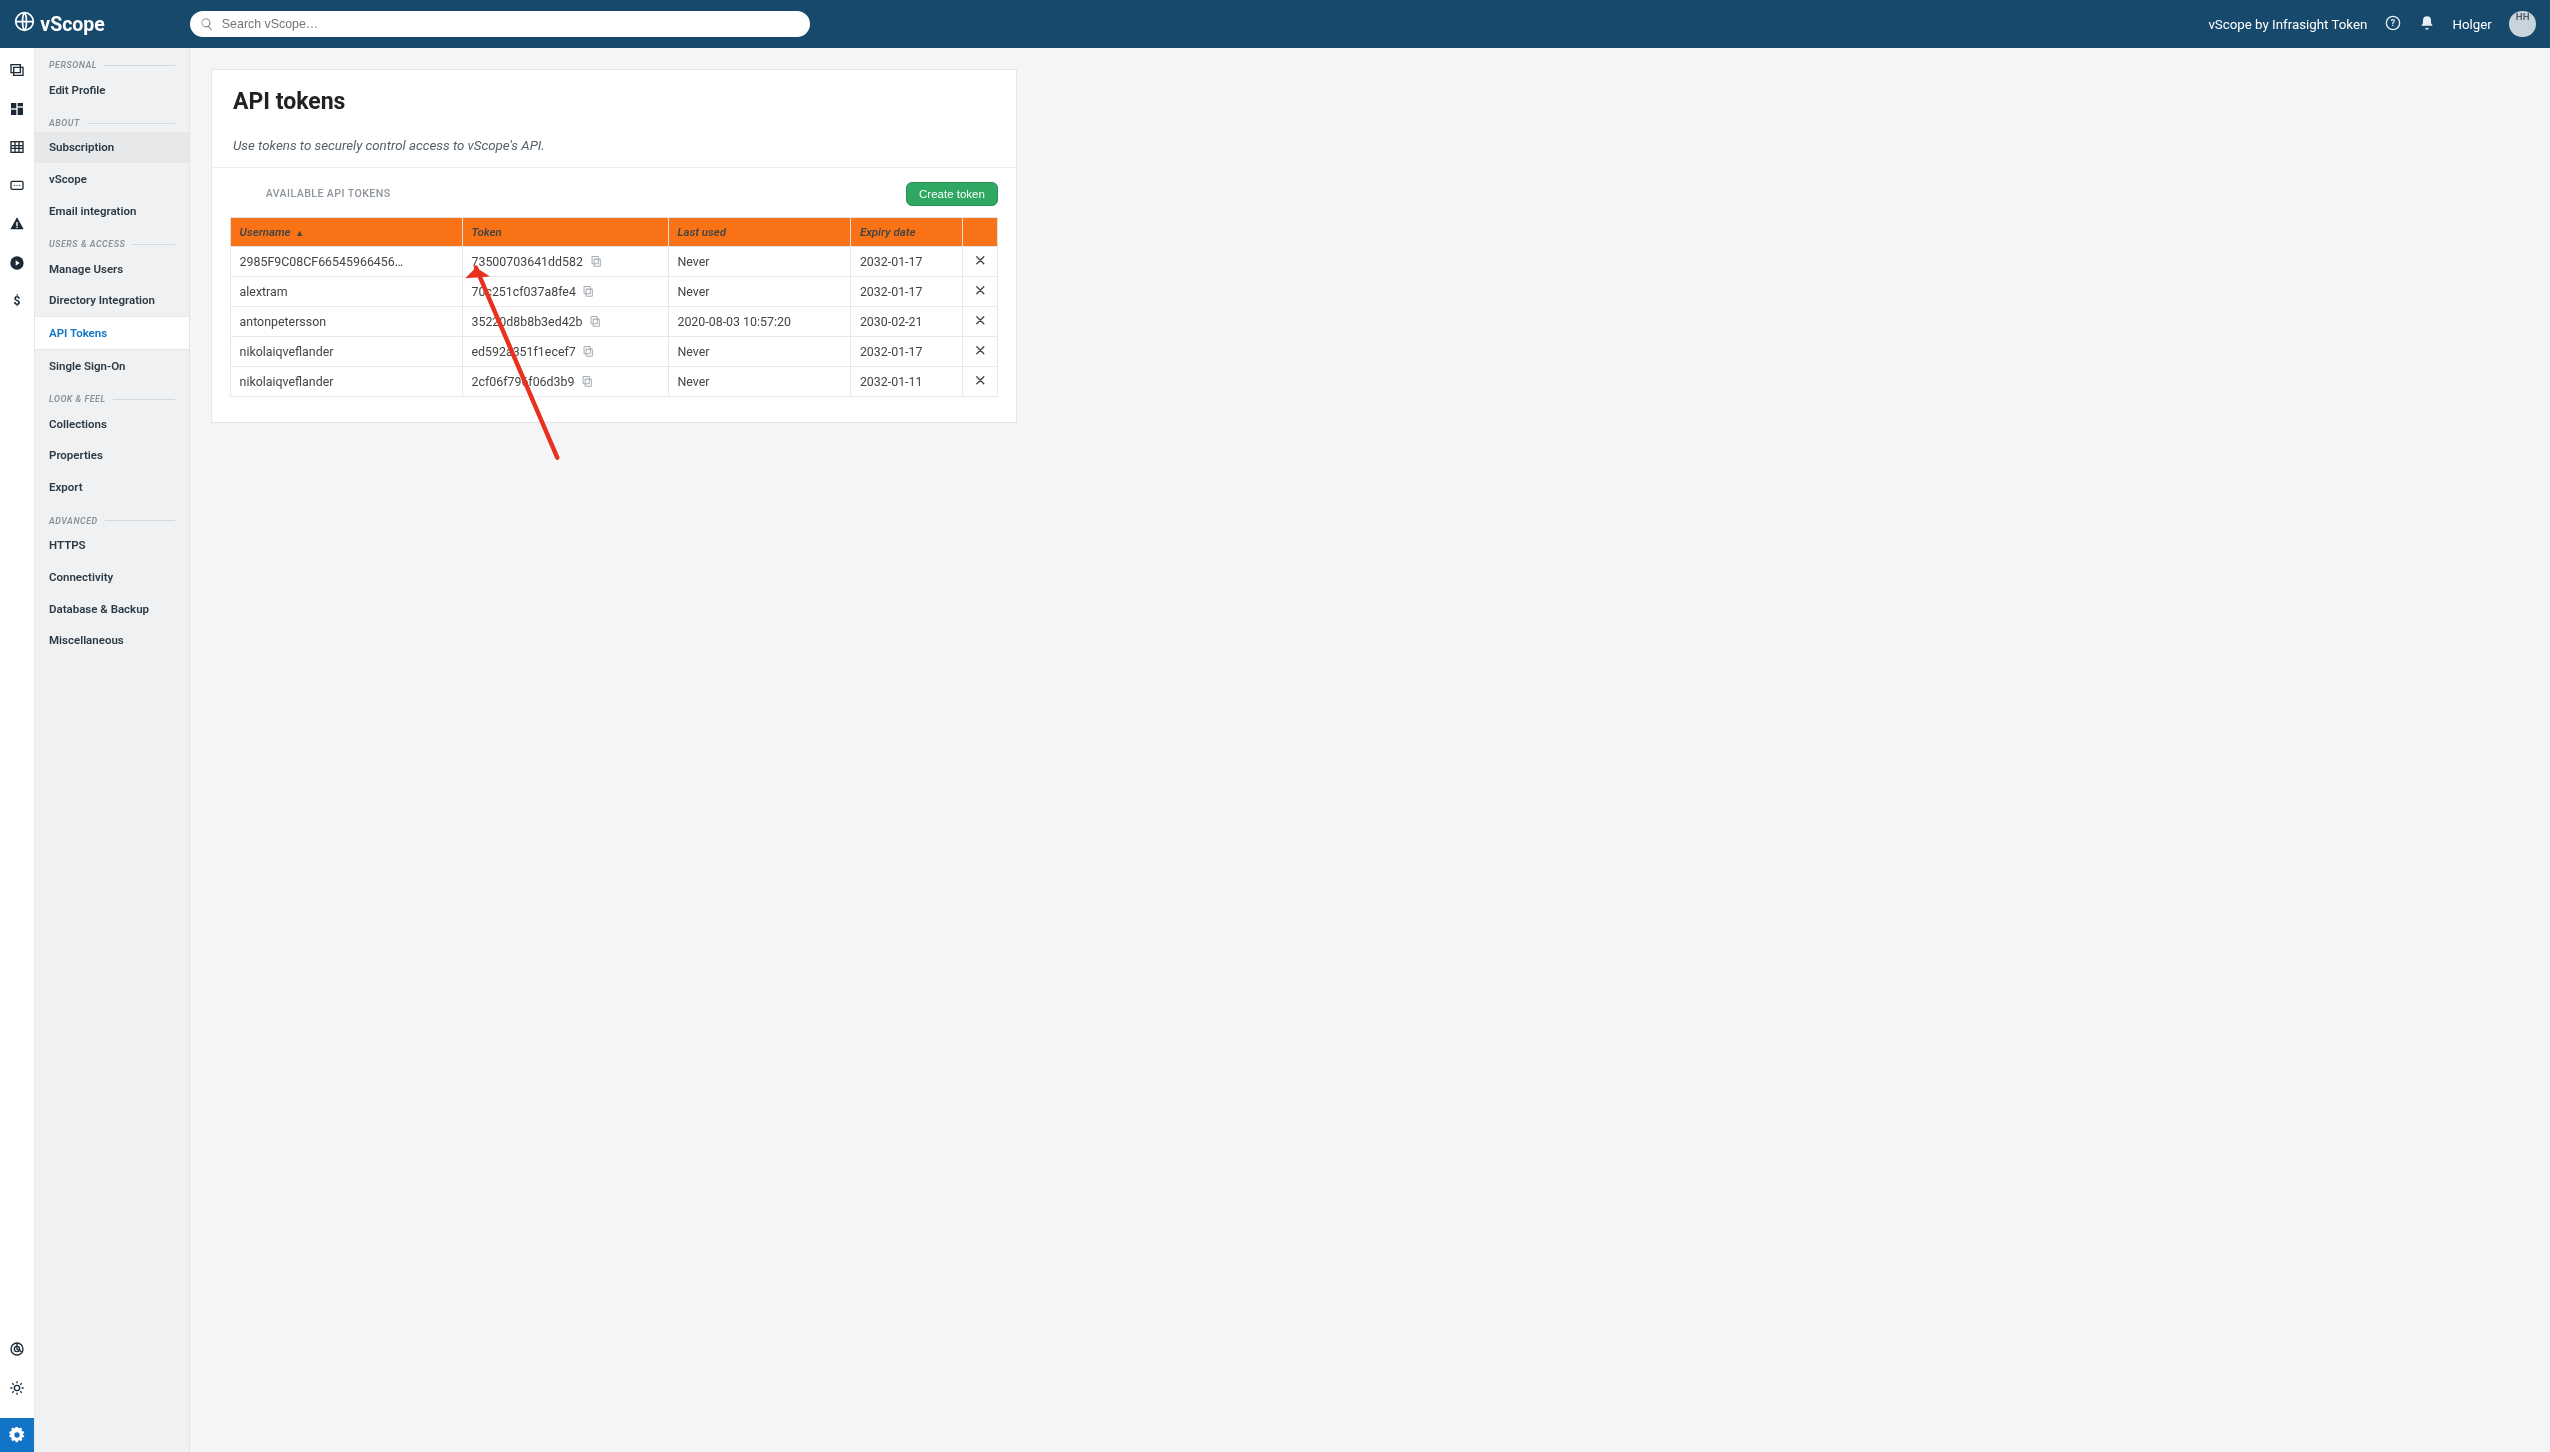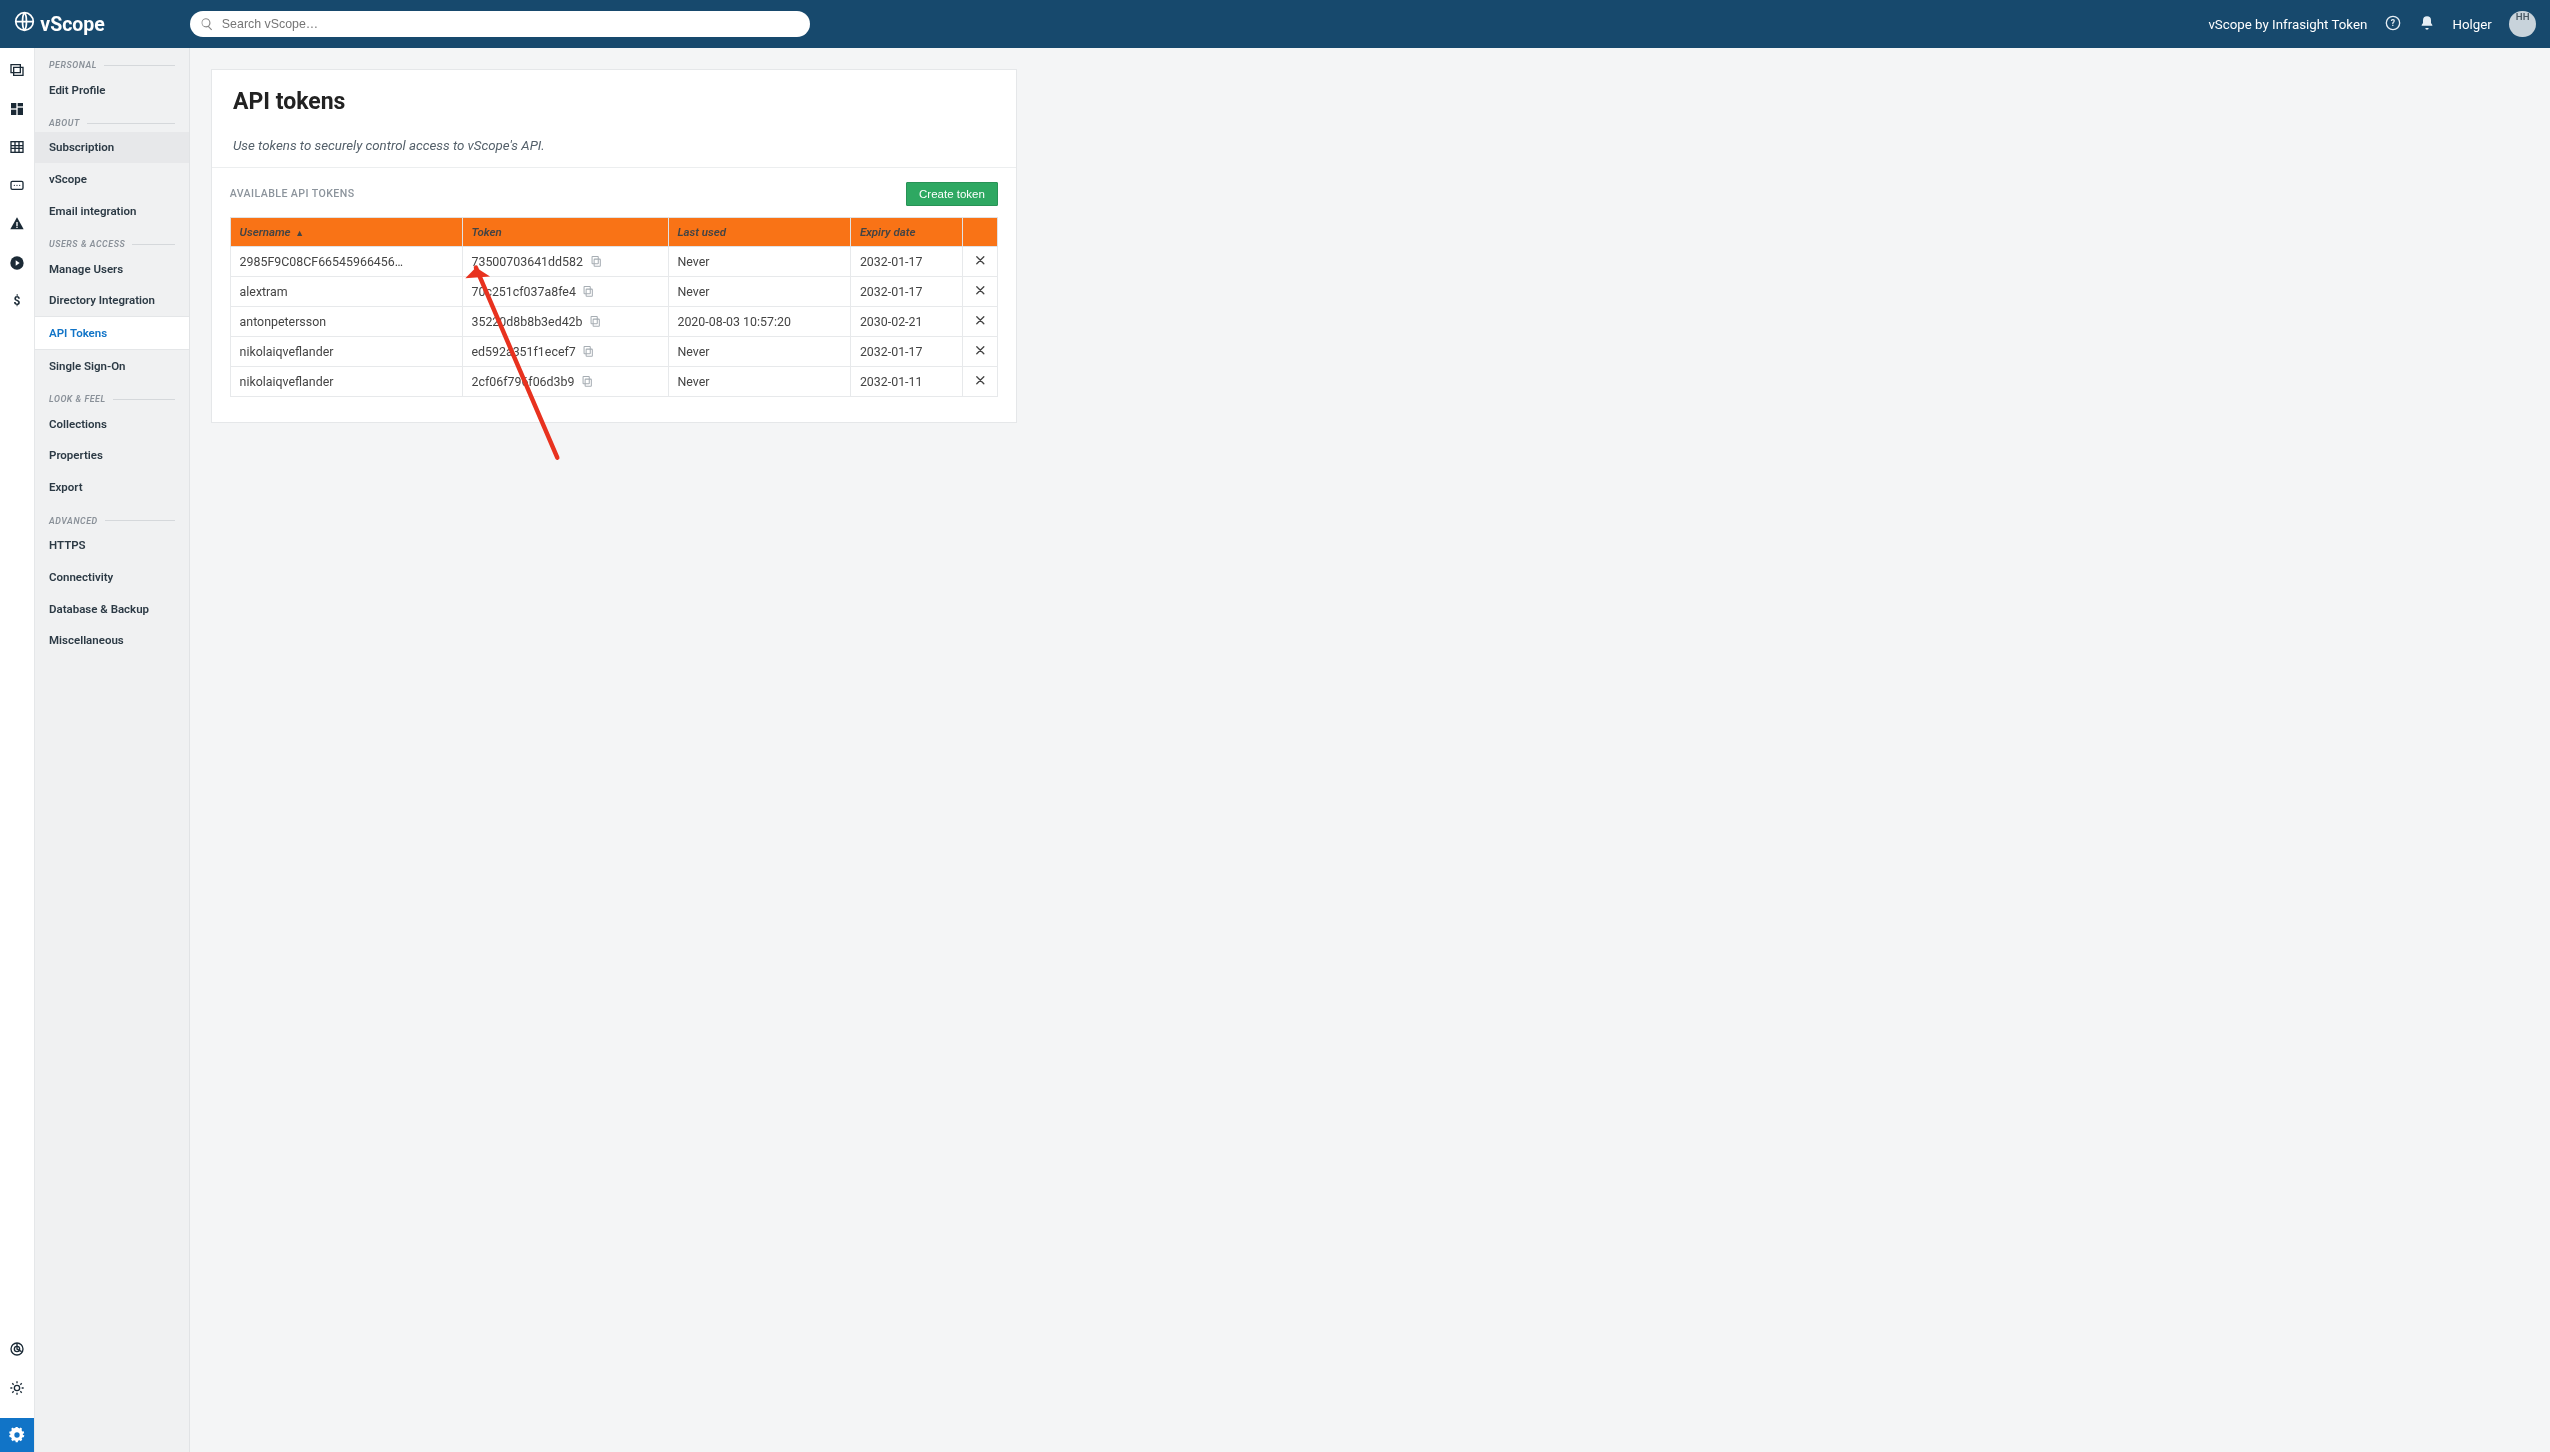--- a/index.html
+++ b/index.html
@@ -35,22 +35,22 @@
 .sidebar a.item.current { background: #fff; color: #1174c7; border-top:0.9px solid #e4e6e8; border-bottom:0.9px solid #e4e6e8;}
 
 
 .main { flex: 1; padding: 21px; overflow: auto; }
 .panel { background: #fff; border: 0.9px solid #e5e7e9; width: 806px; }
 .panel-head { padding: 17.7px 21px 14px; border-bottom: 0.9px solid #eceeef; }
 .panel-head h1 { font-size: 23px; font-weight: 700; color: #222; }
 .panel-head p { margin-top: 23px; color: #54606a; font-size: 13.3px; font-style: italic; }
 .panel-section { padding: 14px 17.7px 25px; }
 .section-bar { display:flex; align-items:center; justify-content:space-between; margin-bottom:10.6px;}
-.section-bar .title { font-size: 10.6px; letter-spacing: .04em; color: #8c949c; font-weight: 500; }
-.btn-primary { background:#2ea862; color:#fff; border:0.9px solid #289256; padding:5.3px 12.4px; border-radius:1px; font-size:11.5px; cursor:pointer;}
+.section-bar .title { font-size: 10.6px; letter-spacing: .04em; color: #8c949c; font-weight: 500; margin-left: 36px; }
+.btn-primary { background:#2ea862; color:#fff; border:0.9px solid #289256; padding:5.3px 12.4px; border-radius:6px; font-size:11.5px; cursor:pointer;}
 
 table { width:100%; border-collapse: collapse; font-size:12.4px; color:#444;}
 thead th { text-align:left; font-weight:600; color:#444; background:#f97316; border:0.9px solid #e0e2e4; padding:7px 8.9px; font-size:11.5px;font-style:italic;}
 tbody td { border:0.9px solid #e7e9eb; padding:7px 8.9px; }
 tbody td:first-child { white-space: nowrap; overflow:hidden; text-overflow:ellipsis; max-width: 168px;}
 .copy-ico { display:inline-block; margin-left:3.5px; color:#a6adb3;}
 .copy-ico svg { width:12.4px; height:12.4px; fill:#a6adb3; vertical-align:-1.8px;}
 .del-ico svg { width:10.6px; height:10.6px; fill:#a6adb3;}
 th .sort { font-size:8.9px; margin-left:1.8px;}
 td.actions{ text-align:center; width:35px;}

